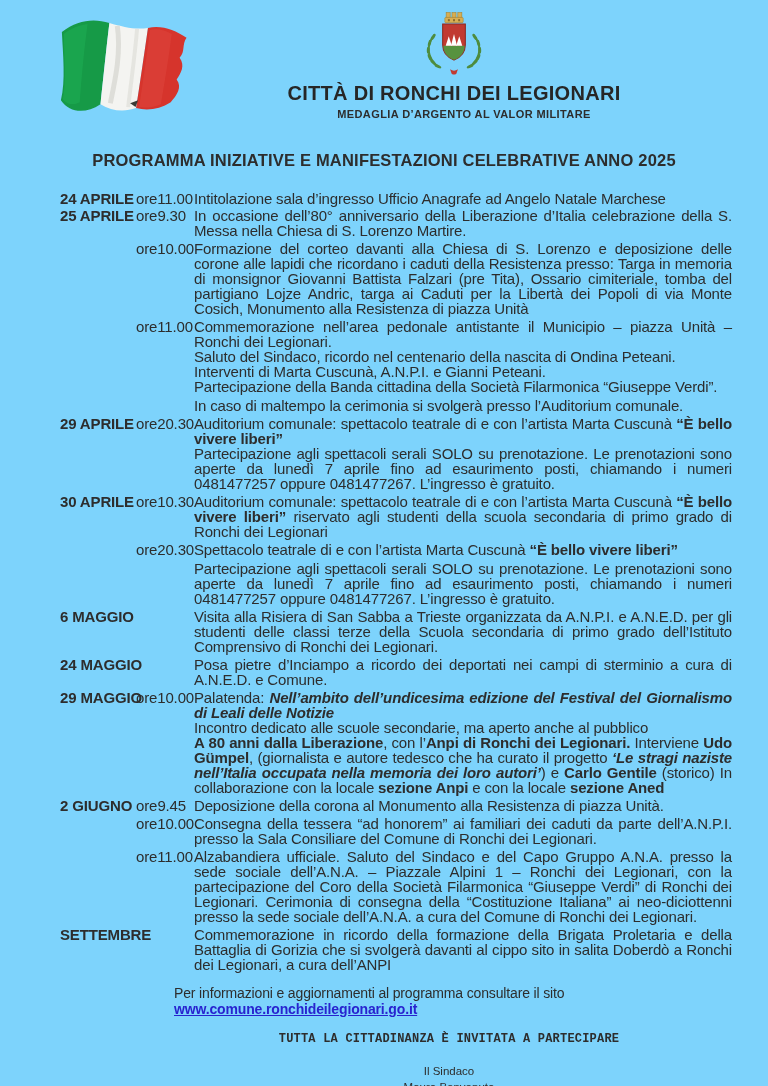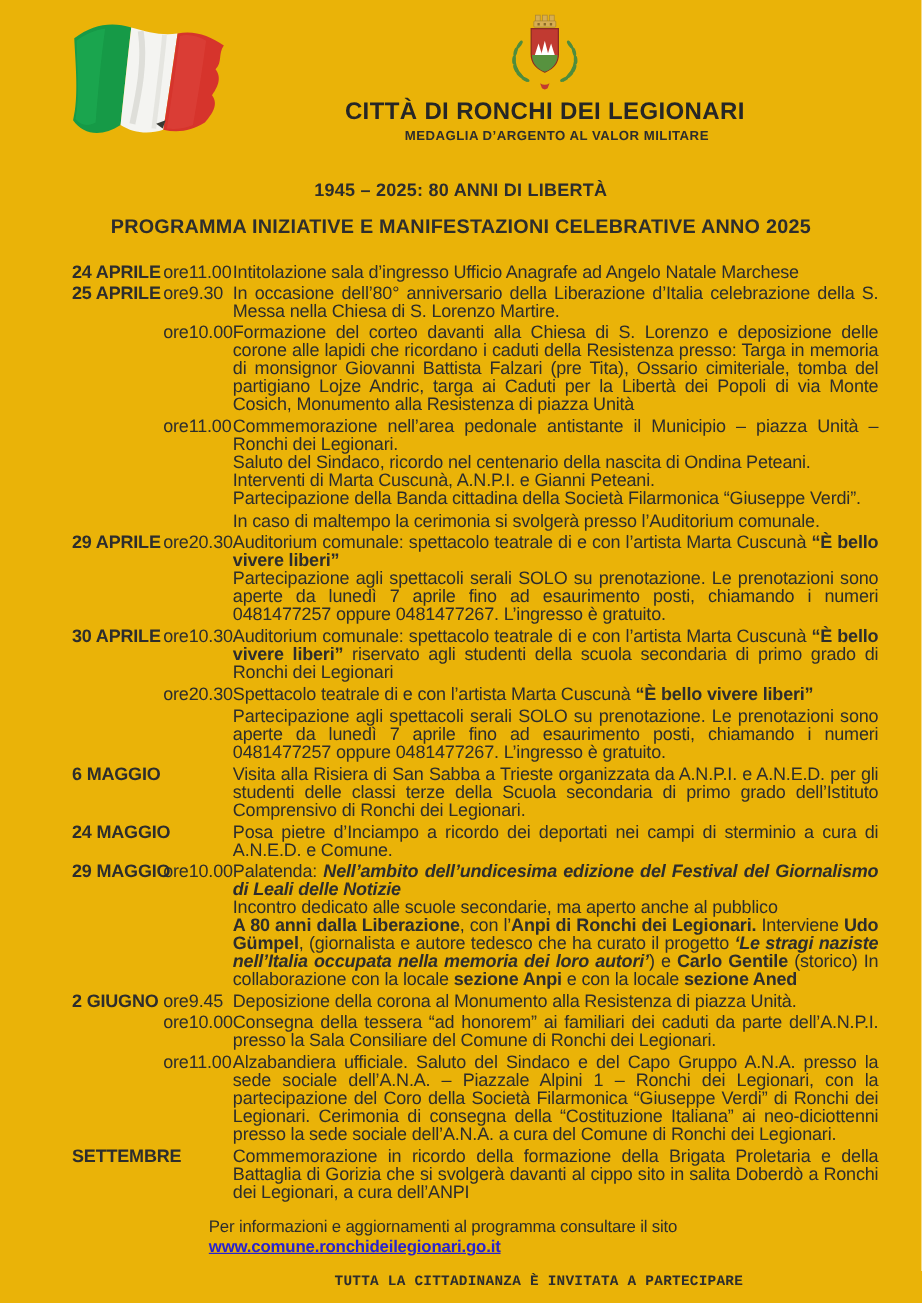--- a/index.html
+++ b/index.html
@@ -1,19 +1,19 @@
 <!DOCTYPE html>
 <html lang="it"><head>
 <meta charset="utf-8">
 <style>
   * { margin:0; padding:0; box-sizing:border-box; }
   html,body { background:#ffffff; }
   .page {
     position:relative; width:768px; height:1086px; margin:0 auto;
-    background:#eab308; overflow:hidden;
+    background:#7dd3fc; overflow:hidden;
     font-family:"Liberation Sans","DejaVu Sans",sans-serif;
     color:#2d2d2d;
   }
   
   .header { display:flex; padding-top:8px; height:138px; }
   .flag-wrap { width:190px; margin-left:50px; flex:0 0 auto; }
   .head-center {
     flex:1; display:flex; flex-direction:column; align-items:center;
     padding-right:100px; padding-top:2px;
   }
@@ -110,21 +110,20 @@
           <polygon points="52.5,41 56,30 59.5,41" fill="#ffffff"></polygon>
 
           <path d="M45.5,68 q4.5,3.2 9,0 l-1.8,5 q-2.7,2 -5.4,0 Z" fill="#c13a31"></path>
         </svg>
       </div>
       <div class="city-title">CITTÀ DI RONCHI DEI LEGIONARI</div>
       <div class="city-subtitle">MEDAGLIA D’ARGENTO AL VALOR MILITARE</div>
     </div>
   </div>
 
-  <div class="title-1">1945 – 2025:  80 ANNI DI LIBERTÀ</div>
   <div class="title-2">PROGRAMMA INIZIATIVE E MANIFESTAZIONI CELEBRATIVE ANNO 2025</div>
 
   <div class="schedule">
       <div class="row">
         <div class="col-date">24 APRILE</div>
         <div class="col-time">
           <span>ore</span>
           <span>11.00</span>
         </div>
         <div class="col-desc">

